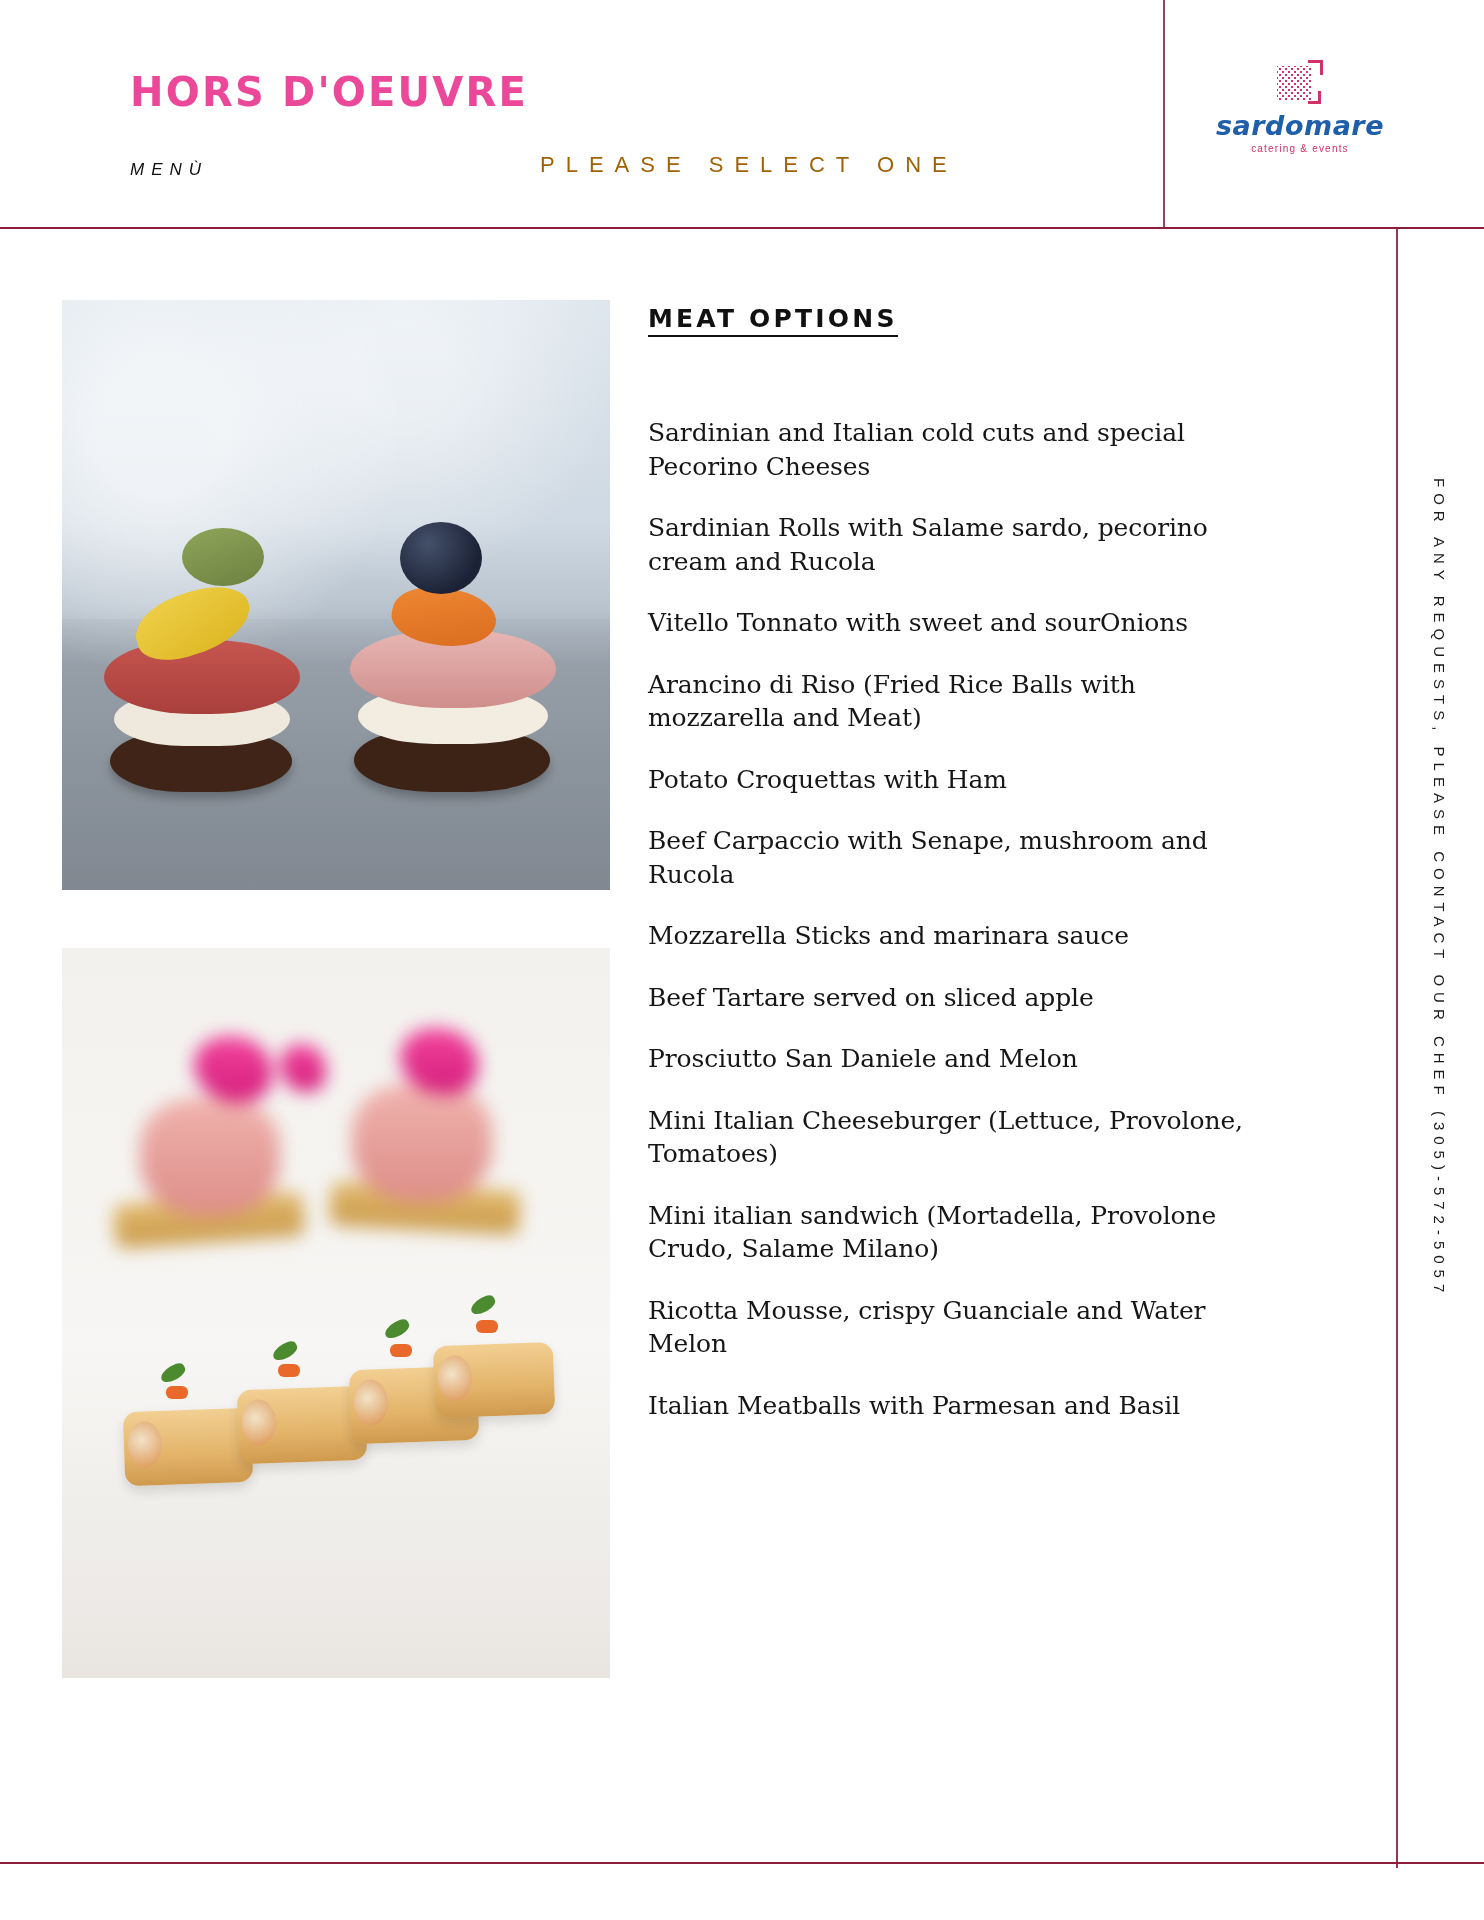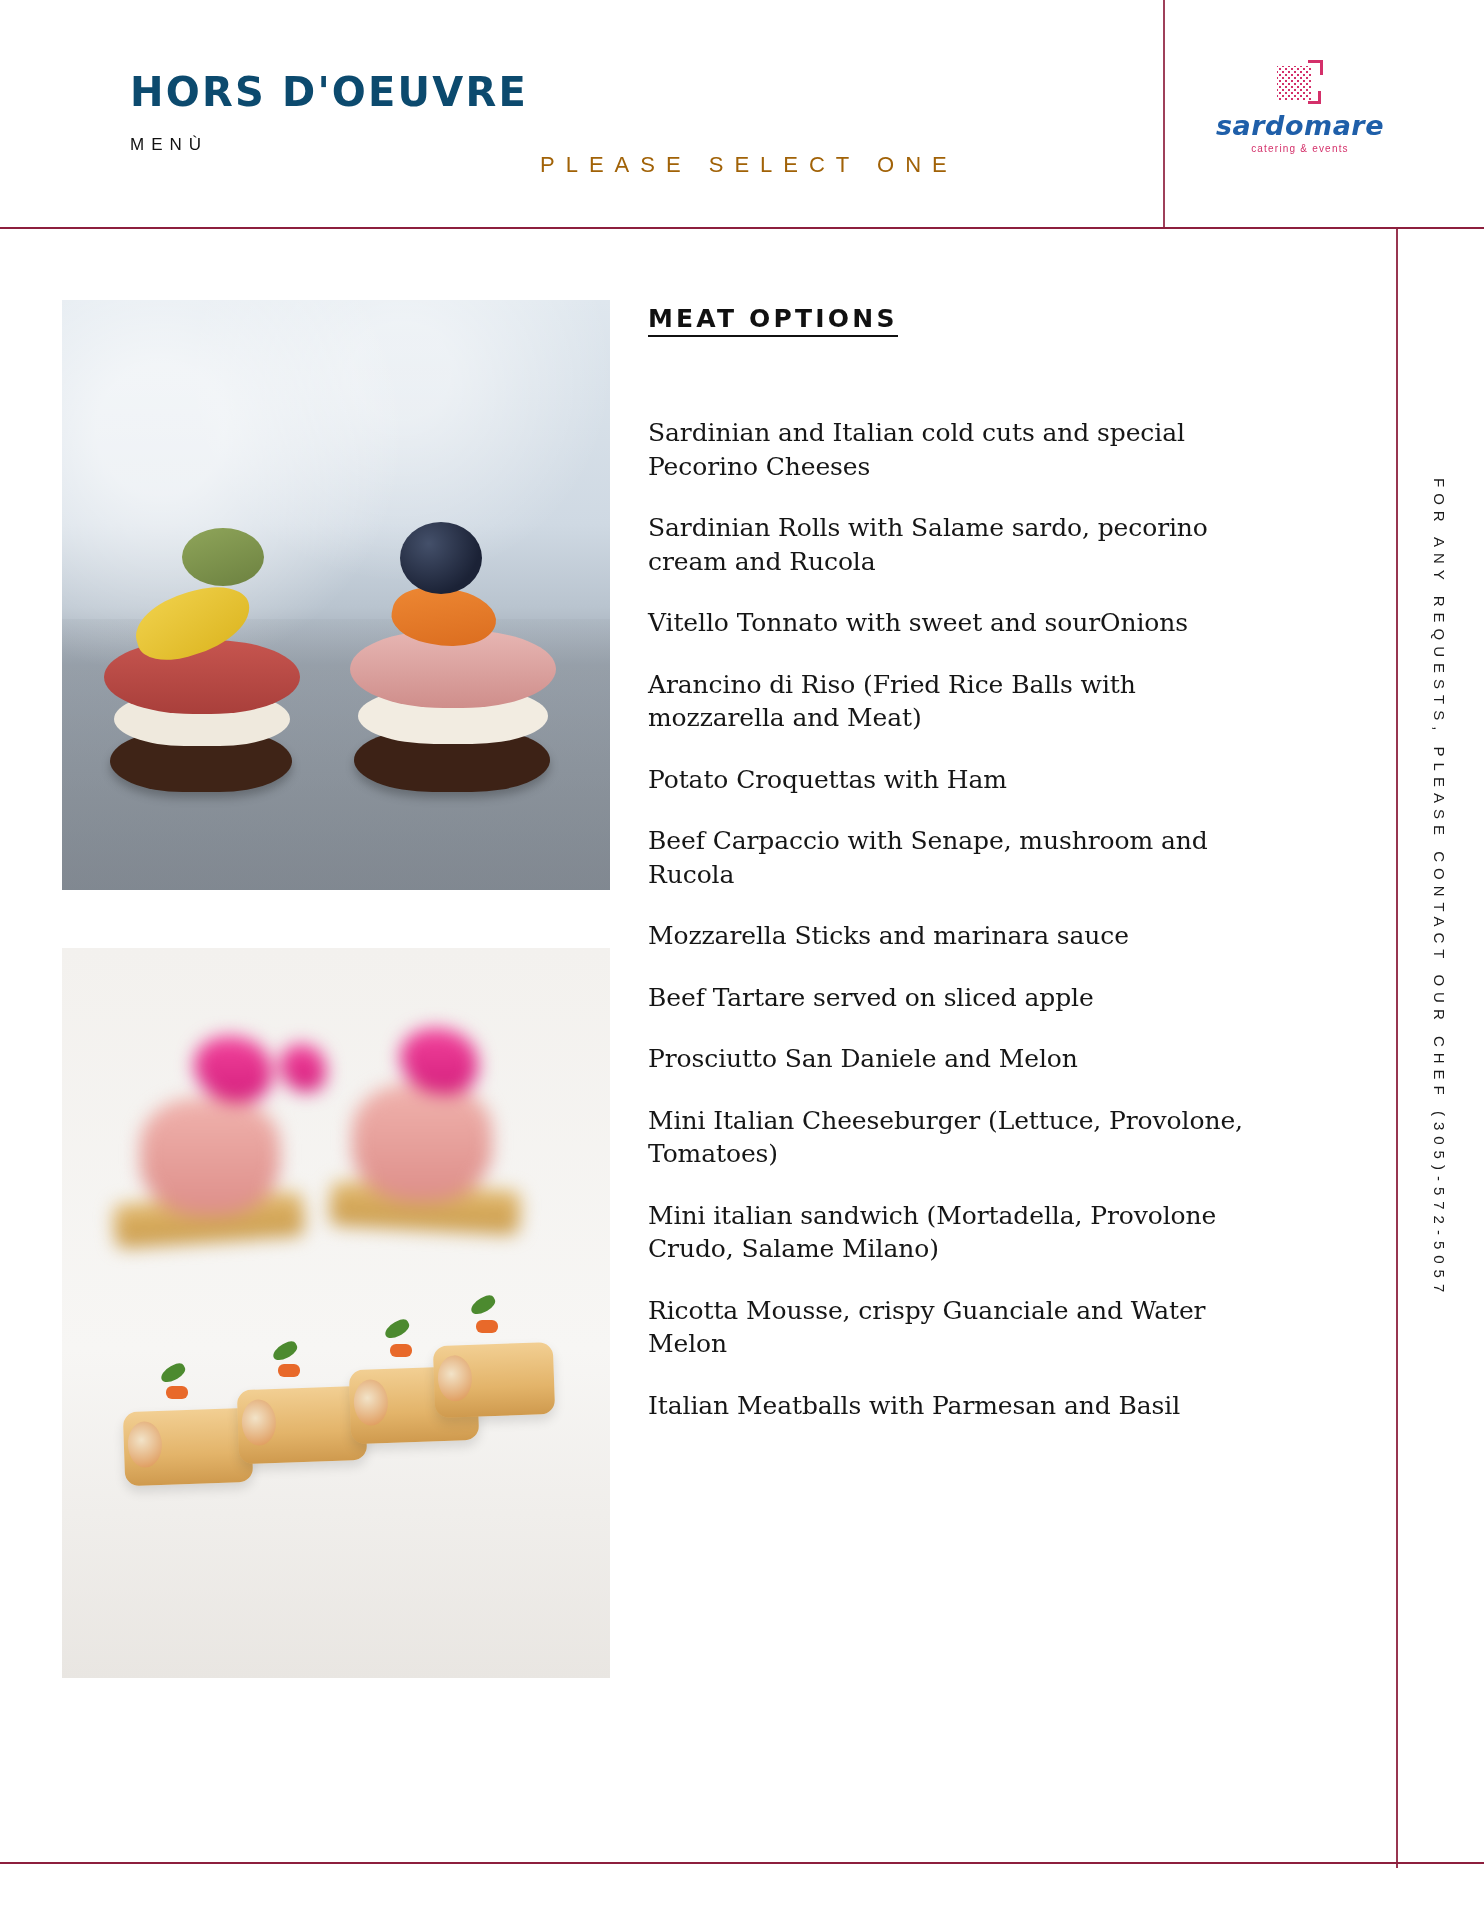--- a/index.html
+++ b/index.html
@@ -27,29 +27,30 @@
   .title-block {
     position: absolute;
     left: 130px;
     top: 72px;
   }
   .main-title {
     font-family: "DejaVu Sans", sans-serif;
     font-weight: bold;
     font-size: 40px;
     letter-spacing: 2.2px;
-    color: #0c4a6e;
+    color: #ec4899;
     line-height: 1;
   }
   .sub-title {
-    margin-top: 23px;
+    margin-top: 48px;
     font-family: "Liberation Sans", sans-serif;
     font-size: 17px;
     letter-spacing: 7px;
     color: #111111;
+    font-style: italic;
   }
   .select-one {
     position: absolute;
     left: 540px;
     top: 152px;
     font-family: "Liberation Sans", sans-serif;
     font-size: 22px;
     letter-spacing: 11px;
     color: #a16207;
     white-space: nowrap;

